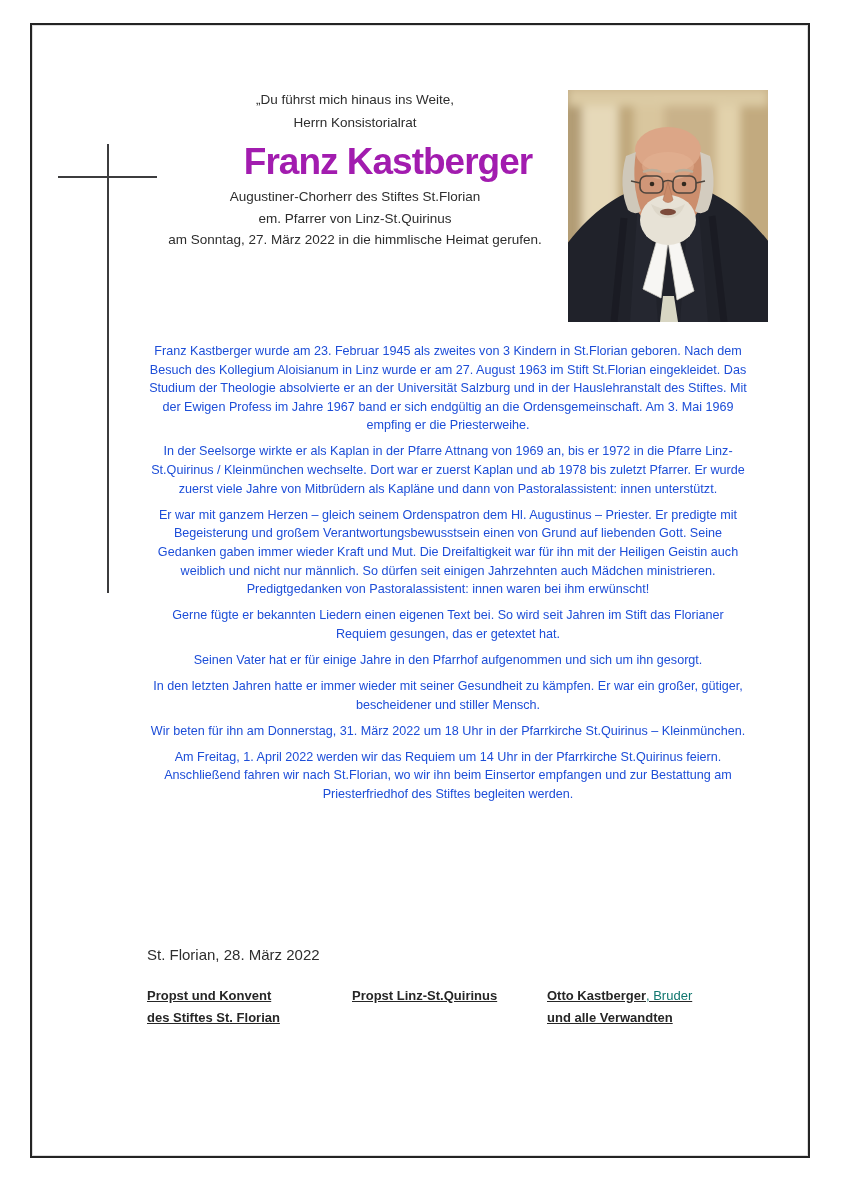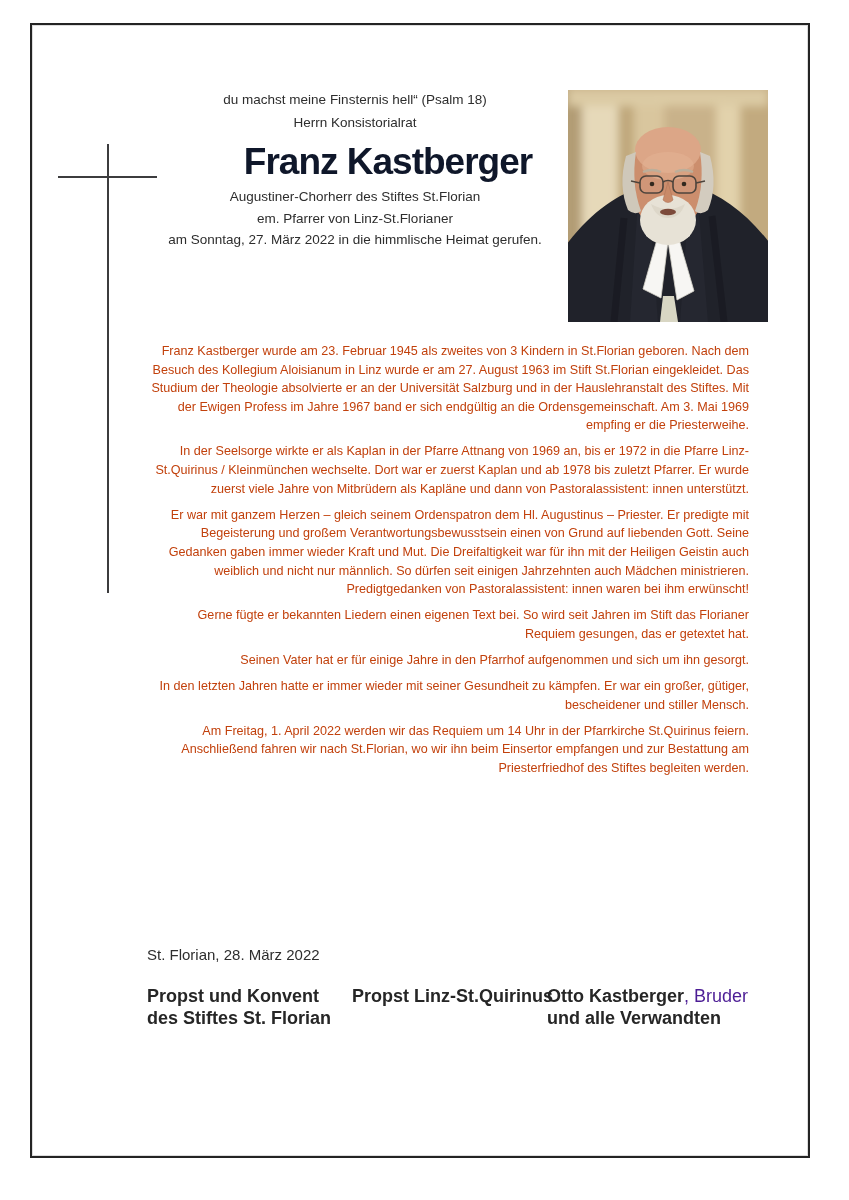--- a/index.html
+++ b/index.html
@@ -25,60 +25,60 @@
   .header{
     position:absolute;left:95px;top:88px;width:520px;
     text-align:center;font-size:13.5px;line-height:23px;color:#2d2d2d;
   }
   .header p{margin:0;}
   .intro{margin-top:13px !important;}
   .deceased-name{
     position:relative;left:33px;
     margin:6px 0 2px 0;
     font-size:37px;line-height:44px;font-weight:bold;
-    letter-spacing:-1px;color:#0f172a;white-space:nowrap;
+    letter-spacing:-1px;color:#a21caf;white-space:nowrap;
   }
   .subtitles{line-height:21.5px;text-align:center;}
   
   .photo{position:absolute;left:568px;top:90px;width:200px;height:232px;}
   
   .body-text{
     position:absolute;left:147px;top:342px;width:602px;
-    font-size:12.6px;line-height:18.6px;color:#c2410c;
-    text-align:right;
+    font-size:12.6px;line-height:18.6px;color:#1d4ed8;
+    text-align:center;
   }
   .body-text p{margin:0 0 7.5px 0;}
   .dateline{
     position:absolute;left:147px;top:946px;
     font-size:15px;color:#2e2e2e;
   }
   .signatures{position:absolute;left:0;top:985px;width:849px;height:50px;}
-  .sig{position:absolute;top:0;font-size:18px;line-height:22px;font-weight:bold;color:#262626;}
+  .sig{position:absolute;top:0;font-size:13px;line-height:22px;font-weight:bold;color:#262626;text-decoration:underline;}
   .sig-1{left:147px;}
   .sig-2{left:352px;}
   .sig-3{left:547px;}
-  .sig .regular{font-weight:normal;color:#4c1d95;}
+  .sig .regular{font-weight:normal;color:#0f766e;}
 </style>
 </head>
 <body>
 
 <div class="page">
 
   <div class="scan-border"></div>
 
   <div class="cross-v"></div>
   <div class="cross-h"></div>
 
   <div class="header">
-    <p>du machst meine Finsternis hell“ (Psalm 18)</p>
+    <p>„Du führst mich hinaus ins Weite,</p>
     <p>Herrn Konsistorialrat</p>
     <h1 class="deceased-name">Franz Kastberger</h1>
     <div class="subtitles">
       <p>Augustiner-Chorherr des Stiftes St.Florian</p>
-      <p>em. Pfarrer von Linz-St.Florianer</p>
+      <p>em. Pfarrer von Linz-St.Quirinus</p>
       <p>am Sonntag, 27. März 2022 in die himmlische Heimat gerufen.</p>
     </div>
   </div>
 
   <svg class="photo" viewBox="0 0 200 232" xmlns="http://www.w3.org/2000/svg" aria-hidden="true">
     <defs>
       <filter id="soft" x="-20%" y="-20%" width="140%" height="140%">
           <feGaussianBlur stdDeviation="4"></feGaussianBlur>
         </filter>
       <clipPath id="frame">
@@ -141,20 +141,21 @@
     </g>
   </svg>
 
   <div class="body-text">
     <p>Franz Kastberger wurde am 23. Februar 1945 als zweites von 3 Kindern in St.Florian geboren. Nach dem Besuch des Kollegium Aloisianum in Linz wurde er am 27. August 1963 im Stift St.Florian eingekleidet. Das Studium der Theologie absolvierte er an der Universität Salzburg und in der Hauslehranstalt des Stiftes. Mit der Ewigen Profess im Jahre 1967 band er sich endgültig an die Ordensgemeinschaft. Am 3. Mai 1969 empfing er die Priesterweihe.</p>
     <p>In der Seelsorge wirkte er als Kaplan in der Pfarre Attnang von 1969 an, bis er 1972 in die Pfarre Linz-St.Quirinus / Kleinmünchen wechselte. Dort war er zuerst Kaplan und ab 1978 bis zuletzt Pfarrer. Er wurde zuerst viele Jahre von Mitbrüdern als Kapläne und dann von Pastoralassistent: innen unterstützt.</p>
     <p>Er war mit ganzem Herzen – gleich seinem Ordenspatron dem Hl. Augustinus – Priester. Er predigte mit Begeisterung und großem Verantwortungsbewusstsein einen von Grund auf liebenden Gott. Seine Gedanken gaben immer wieder Kraft und Mut. Die Dreifaltigkeit war für ihn mit der Heiligen Geistin auch weiblich und nicht nur männlich. So dürfen seit einigen Jahrzehnten auch Mädchen ministrieren. Predigtgedanken von Pastoralassistent: innen waren bei ihm erwünscht!</p>
     <p>Gerne fügte er bekannten Liedern einen eigenen Text bei. So wird seit Jahren im Stift das Florianer Requiem gesungen, das er getextet hat.</p>
     <p>Seinen Vater hat er für einige Jahre in den Pfarrhof aufgenommen und sich um ihn gesorgt.</p>
     <p>In den letzten Jahren hatte er immer wieder mit seiner Gesundheit zu kämpfen. Er war ein großer, gütiger, bescheidener und stiller Mensch.</p>
+    <p>Wir beten für ihn am Donnerstag, 31. März 2022 um 18 Uhr in der Pfarrkirche St.Quirinus – Kleinmünchen.</p>
     <p>Am Freitag, 1. April 2022 werden wir das Requiem um 14 Uhr in der Pfarrkirche St.Quirinus feiern. Anschließend fahren wir nach St.Florian, wo wir ihn beim Einsertor empfangen und zur Bestattung am Priesterfriedhof des Stiftes begleiten werden.</p>
   </div>
 
   <div class="dateline">St. Florian, 28. März 2022</div>
 
   <div class="signatures">
     <div class="sig sig-1">
       <div>Propst und Konvent</div>
       <div>des Stiftes St. Florian</div>
     </div>

